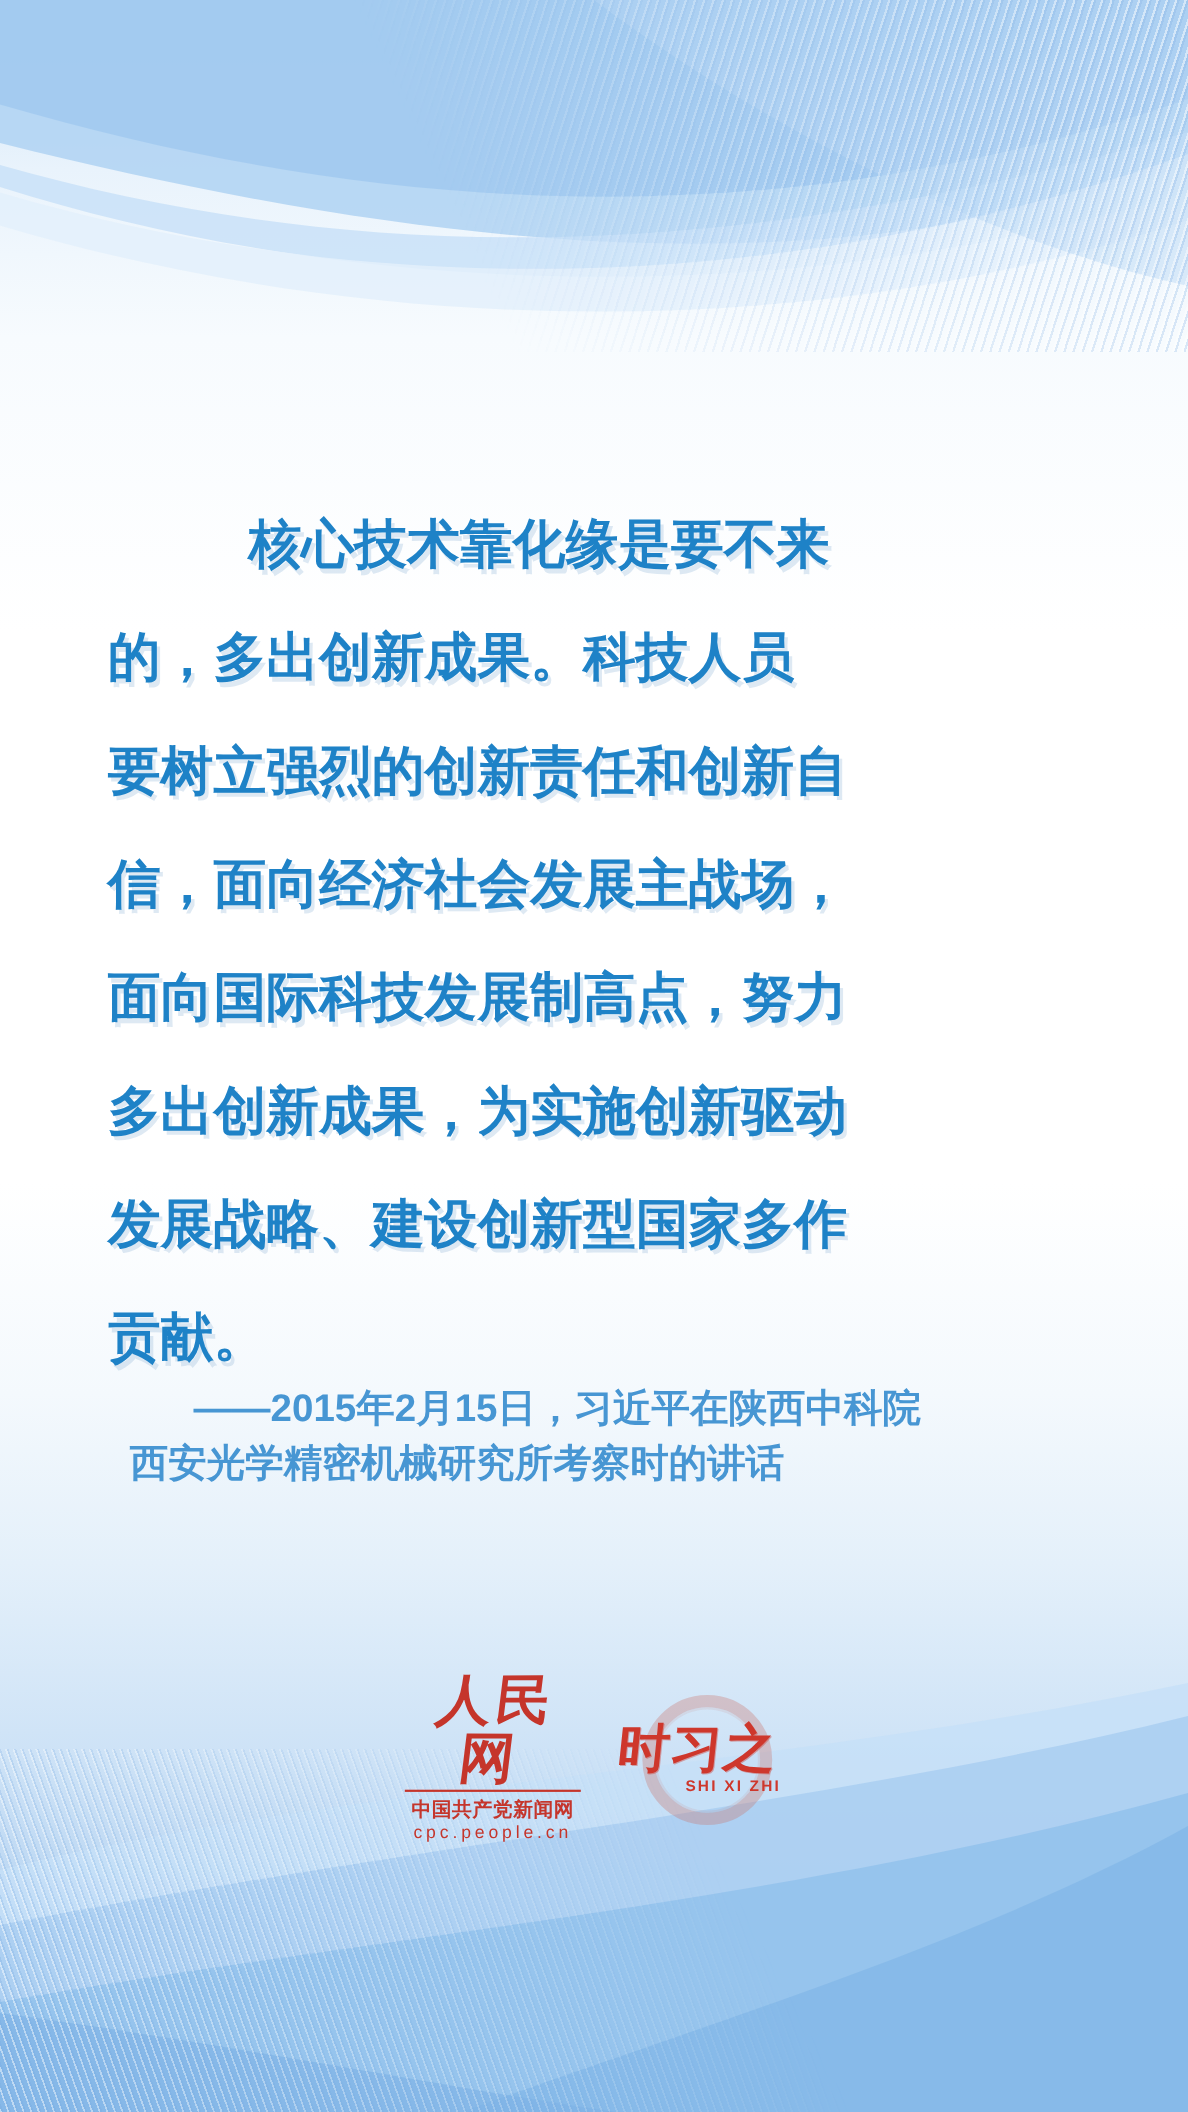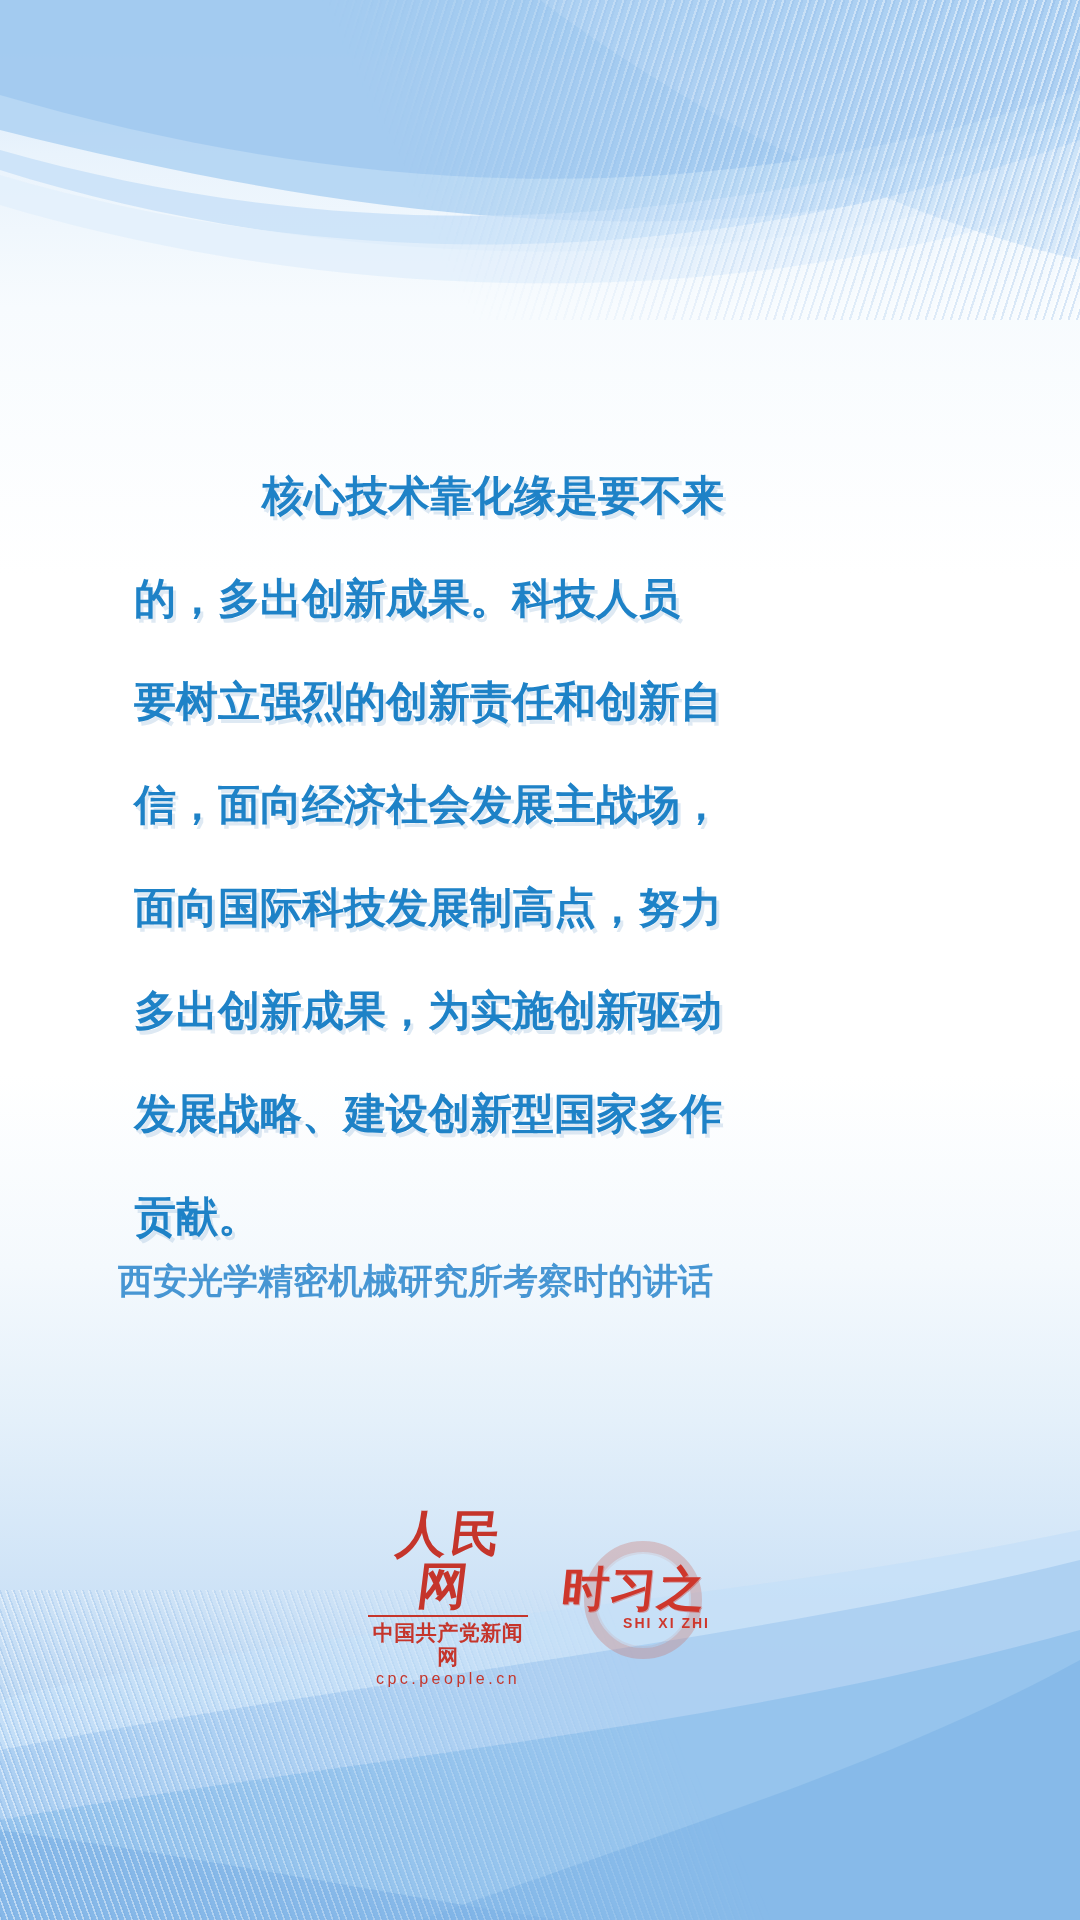--- a/index.html
+++ b/index.html
@@ -35,24 +35,23 @@
       rgba(255,255,255,0.5) 0 1.5px,
       rgba(120,170,225,0.30) 1.5px 3px,
       rgba(255,255,255,0.0) 3px 6.5px);
     -webkit-mask-image:linear-gradient(62deg,rgba(0,0,0,.95) 0%,rgba(0,0,0,.5) 34%,transparent 62%);
             mask-image:linear-gradient(62deg,rgba(0,0,0,.95) 0%,rgba(0,0,0,.5) 34%,transparent 62%);
   }
   
   .quote{
     position:absolute;left:98px;top:444px;width:884px;
     font-family:"DejaVu Serif","Liberation Serif",serif;
-    font-weight:700;font-size:42px;line-height:103px;
+    font-weight:700;font-size:48px;line-height:103px;
     color:#1E82C7;letter-spacing:0px;
     text-shadow:3px 4px 0 rgba(152,186,218,0.32);
-    margin-left:36px;
   }
   .quote .qline{white-space:nowrap;}
   .quote .qline.indent{padding-left:128px;}
   
   .attribution{
     position:absolute;left:104px;top:1256px;width:880px;
     font-size:35px;line-height:50px;font-weight:600;color:#4796D3;
   }
   .attribution .aline{white-space:nowrap;}
   .attribution .aline.indent{padding-left:72px;}
@@ -62,21 +61,21 @@
     position:absolute;left:0;top:1528px;width:1080px;height:140px;
     display:flex;justify-content:center;align-items:center;gap:34px;
   }
   .logo-people{width:160px;text-align:center;color:#C5352B;}
   .logo-people .script{
     font-family:"DejaVu Serif","Liberation Serif",serif;
     font-size:50px;line-height:52px;font-weight:700;
     transform:skewX(-7deg);letter-spacing:4px;
   }
   .logo-people .rule{height:2px;background:#C5352B;margin:3px 0 4px 0;}
-  .logo-people .site{font-size:21px;font-weight:700;letter-spacing:0.5px;line-height:24px;}
+  .logo-people .site{font-size:18px;font-weight:700;letter-spacing:0.5px;line-height:24px;}
   .logo-people .domain{font-size:16px;font-weight:400;letter-spacing:3.5px;line-height:20px;}
   .logo-sxz{position:relative;width:150px;height:130px;}
   .logo-sxz .ring{
     position:absolute;left:22px;top:8px;width:96px;height:96px;border-radius:50%;
     border:11px solid rgba(201,112,104,0.32);
     box-shadow:inset 0 0 0 2px rgba(201,112,104,0.12);
   }
   .logo-sxz .sxz-chars{
     position:absolute;left:0;top:32px;width:150px;
     font-size:47px;font-weight:900;color:#CE372C;line-height:47px;
@@ -120,20 +119,21 @@
     <div class="qline">的，多出创新成果。科技人员</div>
     <div class="qline">要树立强烈的创新责任和创新自</div>
     <div class="qline">信，面向经济社会发展主战场，</div>
     <div class="qline">面向国际科技发展制高点，努力</div>
     <div class="qline">多出创新成果，为实施创新驱动</div>
     <div class="qline">发展战略、建设创新型国家多作</div>
     <div class="qline">贡献。</div>
   </div>
 
   <div class="attribution">
+    <div class="aline indent">——2015年2月15日，习近平在陕西中科院</div>
     <div class="aline hang">西安光学精密机械研究所考察时的讲话</div>
   </div>
 
   <div class="logos">
     <div class="logo-people">
       <div class="script">人民网</div>
       <div class="rule"></div>
       <div class="site">中国共产党新闻网</div>
       <div class="domain">cpc.people.cn</div>
     </div>

